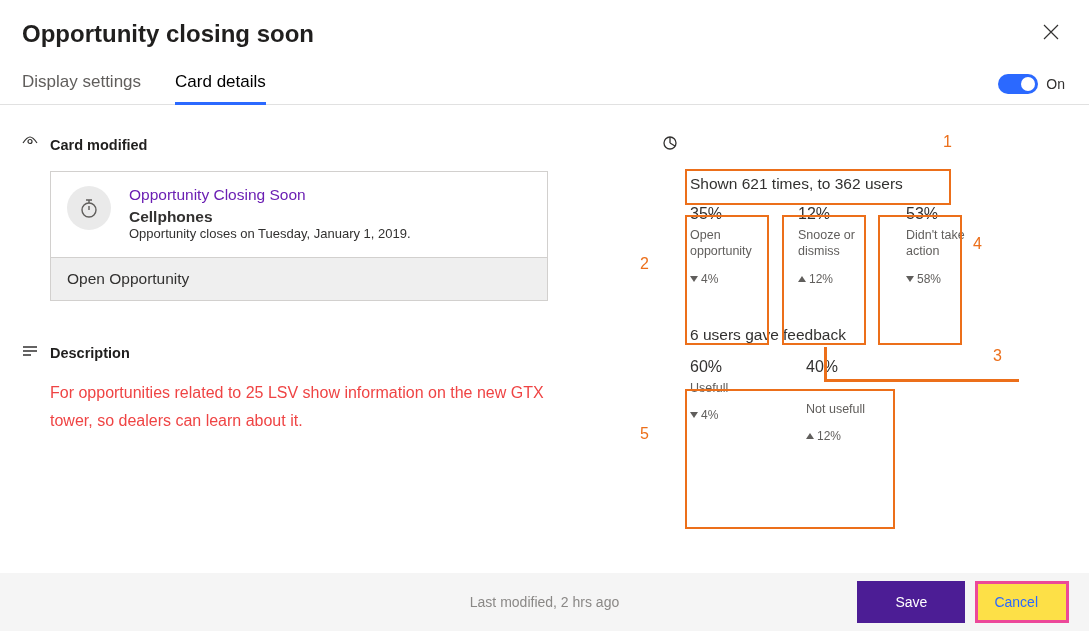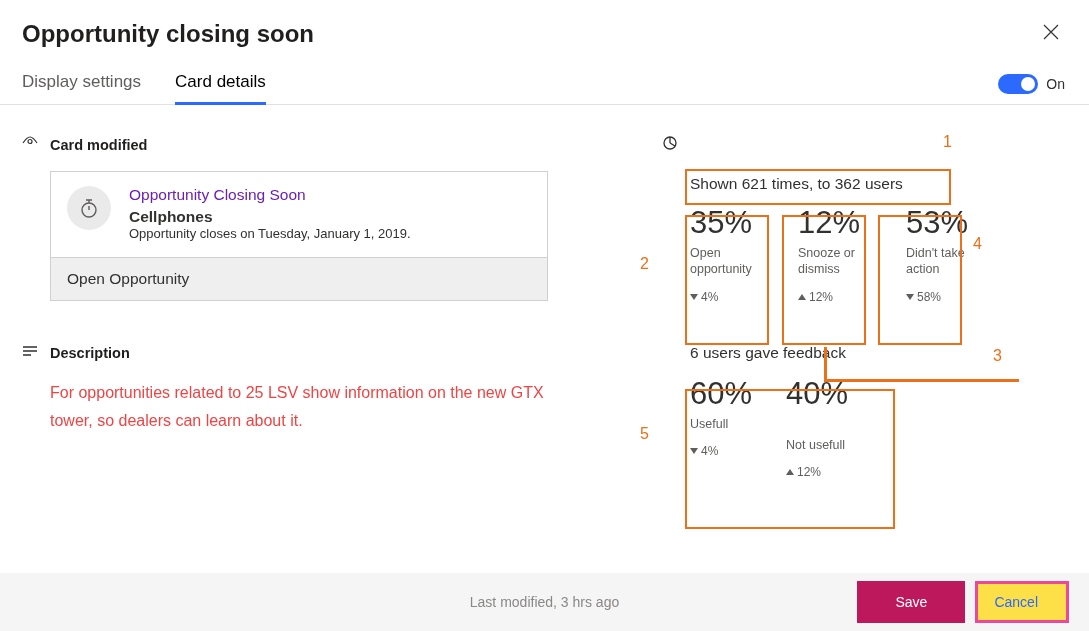--- a/index.html
+++ b/index.html
@@ -146,21 +146,21 @@
       z-index: 4;
     }
     .obox {
       border: 2.5px solid #ec6f1a;
       position: absolute;
     }
     .usage-body { margin-left: 28px; position: relative; }
     .shown-line { font-size: 15.5px; margin-bottom: 12px; padding-top: 4px; }
     .stat-row { display: flex; gap: 28px; margin-bottom: 40px; }
     .stat { width: 80px; }
-    .stat-pct { font-size: 31px; margin-bottom: 4px; }
+    .stat-pct { font-size: 16px; margin-bottom: 4px; }
     .stat-label { font-size: 12.5px; color: #605e5c; line-height: 1.3; min-height: 32px; }
     .stat-delta { font-size: 12px; color: #605e5c; margin-top: 12px; display: flex; align-items: center; gap: 3px; }
     .tri-up { width: 0; height: 0; border-left: 4px solid transparent; border-right: 4px solid transparent; border-bottom: 6px solid #605e5c; }
     .tri-down { width: 0; height: 0; border-left: 4px solid transparent; border-right: 4px solid transparent; border-top: 6px solid #605e5c; }
     .feedback-line { font-size: 15.5px; margin-bottom: 14px; }
     .footer {
       position: absolute;
       bottom: 0;
       left: 0;
       right: 0;
@@ -178,21 +178,21 @@
       font-size: 14px;
     }
     .footer-buttons { margin-left: auto; display: flex; gap: 10px; }
     .btn {
       padding: 10px 30px;
       font-size: 14px;
       border: none;
       cursor: pointer;
       font-family: inherit;
     }
-    .btn-primary { background: #be185d; color: #fff; padding-left: 38px; padding-right: 38px; }
+    .btn-primary { background: #4c1d95; color: #fff; padding-left: 38px; padding-right: 38px; }
     .btn-secondary { background: #fde047; color: #2b69ff; border: 3px solid #ec4899; padding-left: 16px; padding-right: 28px; }
   </style>
 </head>
 <body>
 
 <div class="header">
   <div class="page-title">Opportunity closing soon</div>
   <div class="close-icon">
     <svg viewBox="0 0 16 16">
         <path d="M1 1 L15 15 M15 1 L1 15" stroke="#323130" stroke-width="1.2" fill="none"></path>
@@ -304,21 +304,21 @@
           <div class="stat-label">Didn't take action</div>
           <div class="stat-delta">
               <span class="tri-down"></span>
               <span>58%</span>
             </div>
         </div>
       </div>
 
       <div class="feedback-line">6 users gave feedback</div>
 
-      <div class="stat-row" style="gap:16px; margin-bottom:0;">
+      <div class="stat-row" style="gap:36px; margin-bottom:0;">
         <div class="stat">
           <div class="stat-pct">60%</div>
           <div class="stat-label" style="min-height:auto;">Usefull</div>
           <div class="stat-delta">
               <span class="tri-down"></span>
               <span>4%</span>
             </div>
         </div>
         <div class="stat">
           <div class="stat-pct">40%</div>
@@ -328,18 +328,18 @@
               <span>12%</span>
             </div>
         </div>
       </div>
 
     </div>
   </div>
 </div>
 
 <div class="footer">
-  <div class="last-mod">Last modified, 3 hrs ago</div>
+  <div class="last-mod">Last modified, 2 hrs ago</div>
   <div class="footer-buttons">
     <button class="btn btn-primary">Save</button>
     <button class="btn btn-secondary">Cancel</button>
   </div>
 </div>
 
 </body></html>

